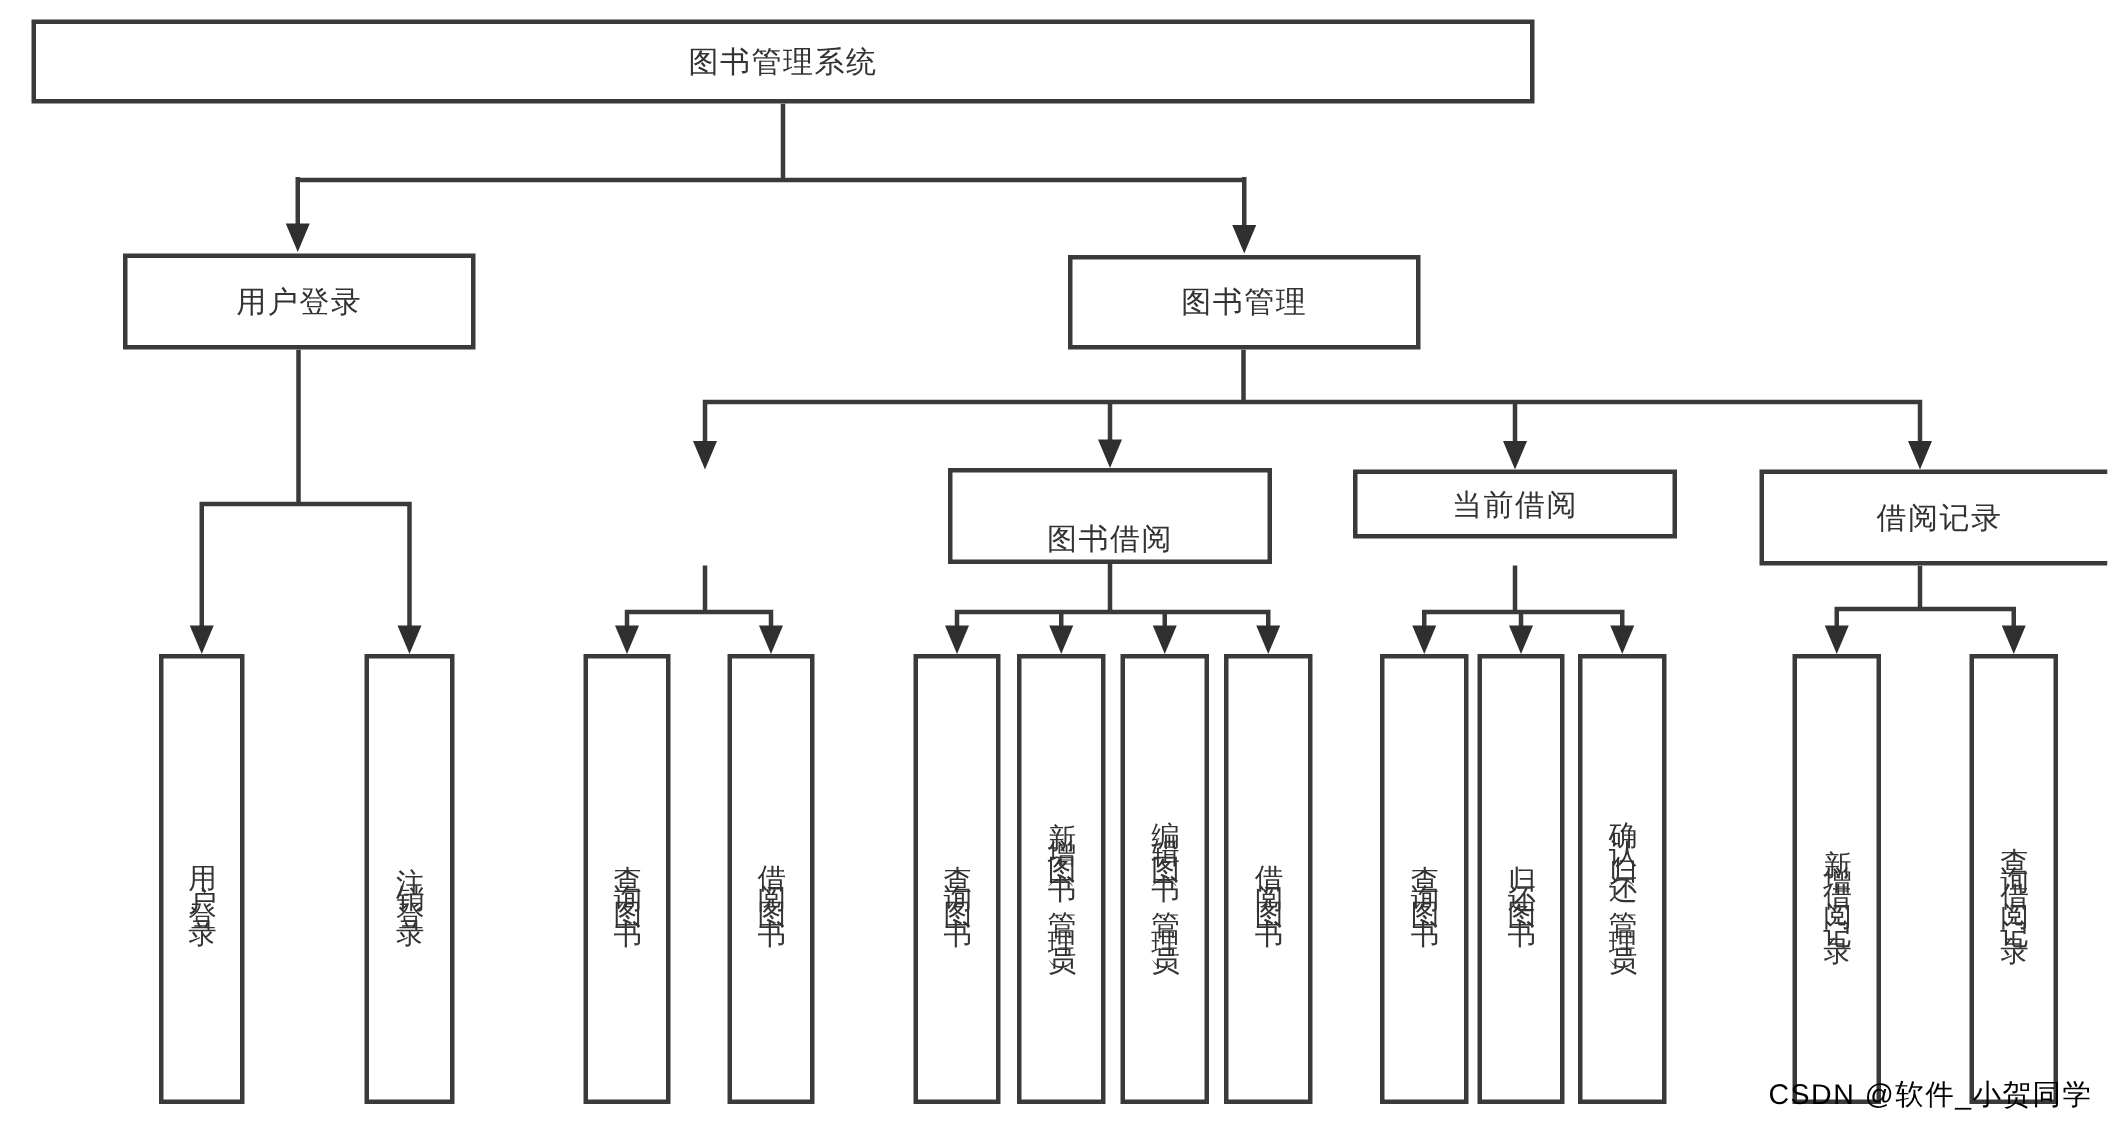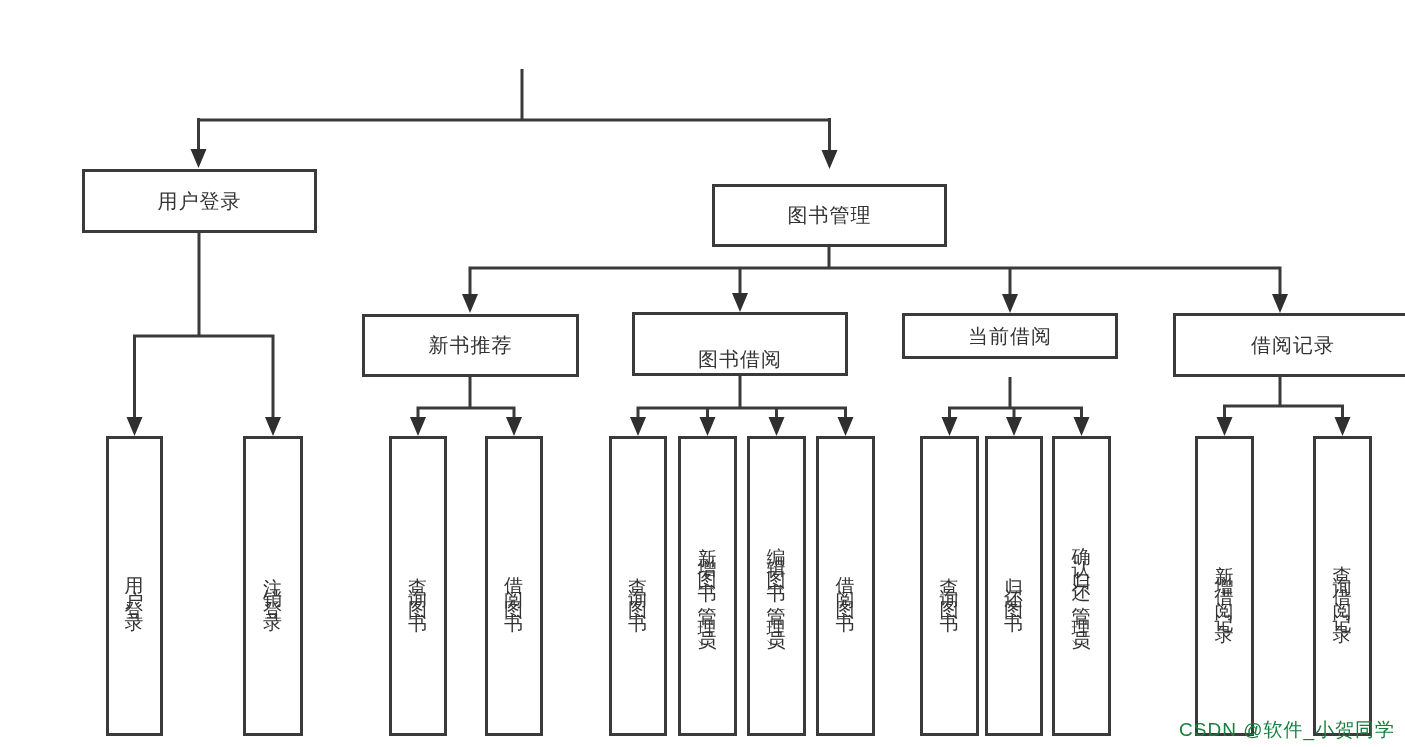--- a/index.html
+++ b/index.html
@@ -43,21 +43,21 @@
     letter-spacing: 12px;
     font-size: 19px;
     line-height: 1;
     white-space: nowrap;
   }
   .watermark {
     position: absolute;
     right: 10px;
     top: 717px;
     font-size: 19px;
-    color: #15803d;
+    color: #000000;
     letter-spacing: 1px;
     z-index: 5;
     white-space: nowrap;
   }
 </style>
 </head>
 <body>
 
 <div class="canvas">
 
@@ -109,31 +109,31 @@
              M699.5 417 L715.5 417 L707.5 436 Z
              M768.5 417 L784.5 417 L776.5 436 Z
              M837.5 417 L853.5 417 L845.5 436 Z
              M941.5 417 L957.5 417 L949.5 436 Z
              M1006 417 L1022 417 L1014 436 Z
              M1073.5 417 L1089.5 417 L1081.5 436 Z
              M1216.5 417 L1232.5 417 L1224.5 436 Z
              M1334.5 417 L1350.5 417 L1342.5 436 Z"></path>
   </svg>
 
+  <div class="node" style="left:21px;top:13px;width:1002px;height:56px;">
+    <span>图书管理系统</span>
+  </div>
 
   <div class="node" style="left:82px;top:169px;width:235px;height:64px;">
     <span>用户登录</span>
   </div>
-  <div class="node" style="left:712px;top:184px;width:235px;height:63px;">
+  <div class="node" style="left:712px;top:170px;width:235px;height:63px;">
     <span>图书管理</span>
   </div>
 
-  <div class="node" style="left:362px;top:314px;width:217px;height:63px;">
-    <span>新书推荐</span>
-  </div>
   <div class="node" style="left:632px;top:312px;width:216px;height:64px;align-items:flex-end;">
     <span>图书借阅</span>
   </div>
   <div class="node" style="left:902px;top:313px;width:216px;height:46px;">
     <span>当前借阅</span>
   </div>
   <div class="node" style="left:1173px;top:313px;width:240px;height:64px;">
     <span>借阅记录</span>
   </div>
 

